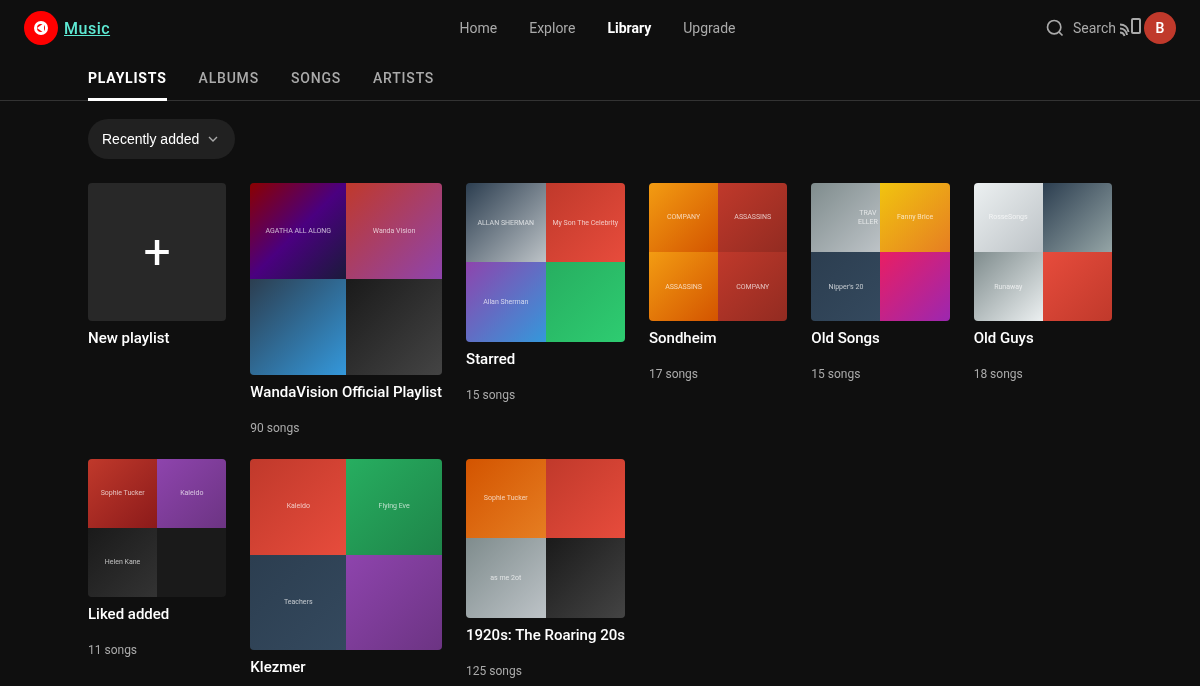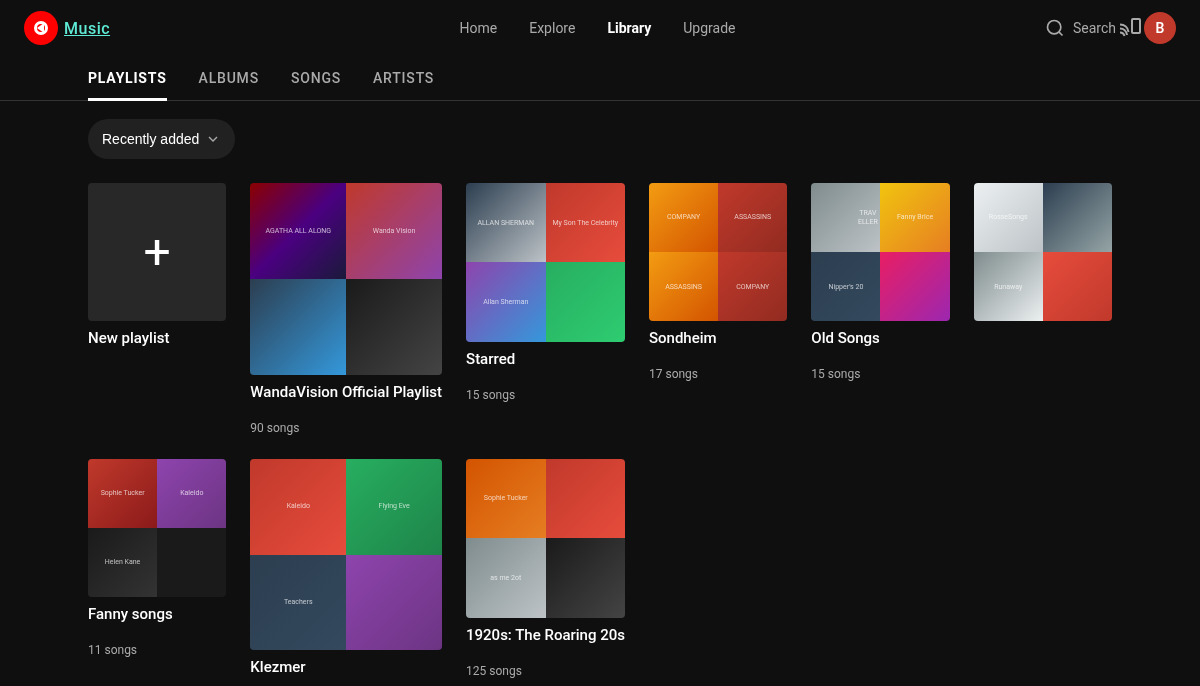--- a/index.html
+++ b/index.html
@@ -413,38 +413,42 @@
         <div class="thumb-cell art-oldguys-1">
           <span class="art-label">RosseSongs</span>
         </div>
         <div class="thumb-cell art-oldguys-2"></div>
         <div class="thumb-cell art-oldguys-3">
           <span class="art-label">Runaway</span>
         </div>
         <div class="thumb-cell art-oldguys-4"></div>
       </div>
     </div>
+    <div class="playlist-info">
+      <div class="playlist-name">Old Guys</div>
+      <div class="playlist-count">18 songs</div>
+    </div>
   </div>
 
   <div class="playlist-card">
     <div class="playlist-thumb">
       <div class="thumb-grid">
         <div class="thumb-cell art-liked-1">
           <span class="art-label">Sophie Tucker</span>
         </div>
         <div class="thumb-cell art-liked-2">
           <span class="art-label">Kaleido</span>
         </div>
         <div class="thumb-cell art-liked-3">
           <span class="art-label">Helen Kane</span>
         </div>
       </div>
     </div>
     <div class="playlist-info">
-      <div class="playlist-name">Fanny songs</div>
+      <div class="playlist-name">Liked added</div>
       <div class="playlist-count">11 songs</div>
     </div>
   </div>
 
   <div class="playlist-card">
     <div class="playlist-thumb">
       <div class="thumb-grid">
         <div class="thumb-cell art-klezmer-1">
           <span class="art-label">Kaleido</span>
         </div>

